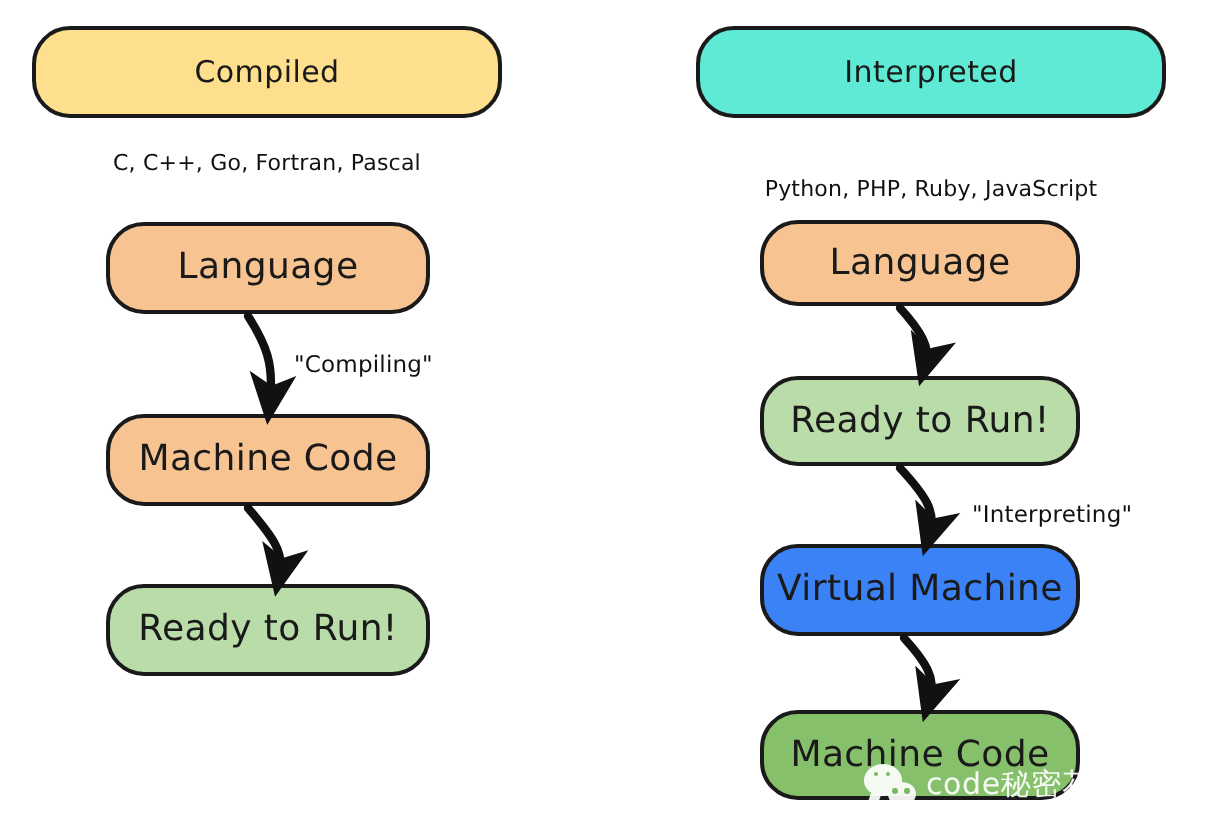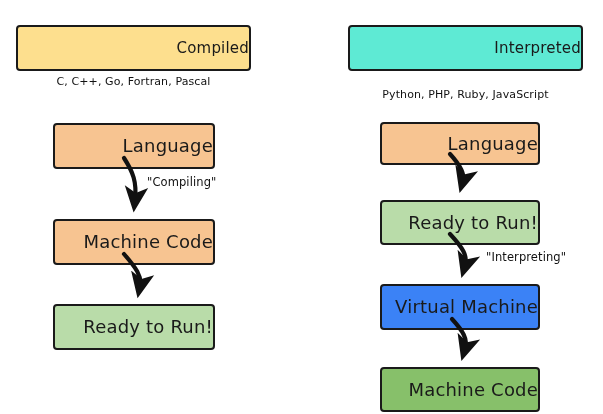--- a/index.html
+++ b/index.html
@@ -18,28 +18,27 @@
     position: absolute;
     left: 0;
     top: 0;
     width: 603px;
     height: 414px;
   }
   .node {
     position: absolute;
     box-sizing: border-box;
     border: 2.5px solid #1a1a1a;
-    border-radius: 4px;
+    border-radius: 19px;
     display: flex;
     align-items: center;
-    justify-content: flex-end;
+    justify-content: center;
     color: #1a1a1a;
     text-align: center;
     line-height: 1.1;
-    margin-top: 12px;
   }
   .header-node {
     font-size: 15px;
     letter-spacing: 0.2px;
   }
   .flow-node {
     font-size: 18px;
     letter-spacing: 0.2px;
   }
   .caption {
@@ -196,14 +195,25 @@
 
     <path d="M124,254 C136,268 142,276 140,286" stroke="#111111" stroke-width="4.2" fill="none" stroke-linecap="round" marker-end="url(#ah)"></path>
 
     <path d="M450,154 C461,166 465,174 463,181" stroke="#111111" stroke-width="4.2" fill="none" stroke-linecap="round" marker-end="url(#ah)"></path>
 
     <path d="M450,234 C463,248 468,256 465,266" stroke="#111111" stroke-width="4.2" fill="none" stroke-linecap="round" marker-end="url(#ah)"></path>
 
     <path d="M452,319 C463,331 468,339 465,349" stroke="#111111" stroke-width="4.2" fill="none" stroke-linecap="round" marker-end="url(#ah)"></path>
   </svg>
 
+  <div id="watermark">
+    <div class="wechat">
+      <div class="big"></div>
+      <div class="small"></div>
+      <div class="d d1"></div>
+      <div class="d d2"></div>
+      <div class="d d3"></div>
+      <div class="d d4"></div>
+    </div>
+    <span class="wm-text">code秘密花园</span>
+  </div>
 
 </div>
 
 </body></html>

